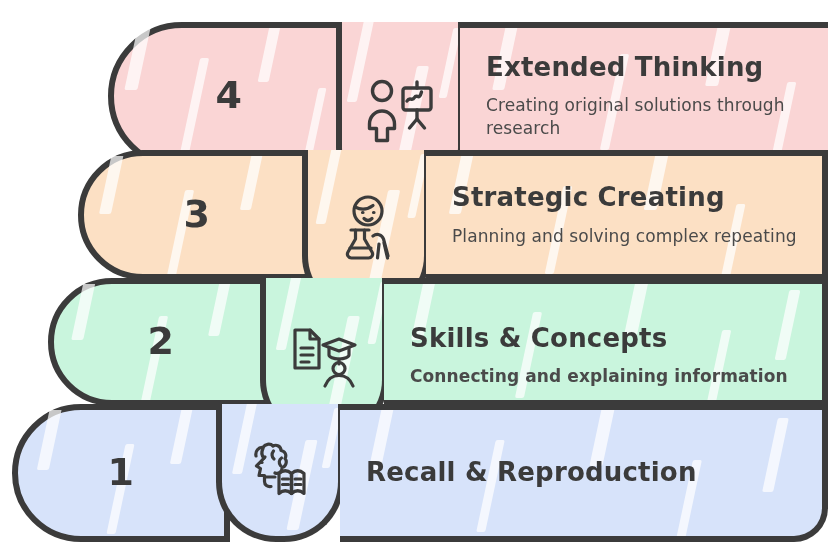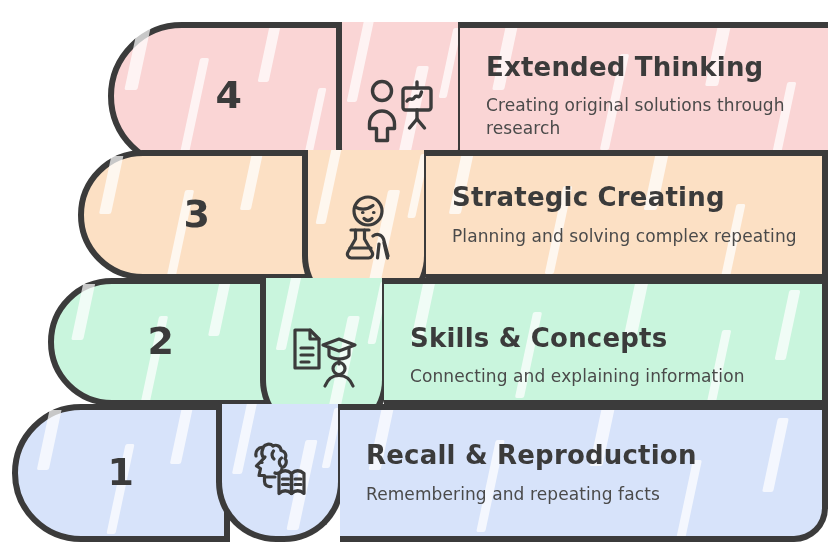--- a/index.html
+++ b/index.html
@@ -160,21 +160,21 @@
 
     <div class="textcell" style="left:336px;width:444px;height:128px;background:#c9f5dd;">
       <div class="streaks">
         <i style="left:34px;top:-10px;width:12px;height:66px;"></i>
         <i style="left:140px;top:28px;width:9px;height:86px;"></i>
         <i style="left:246px;top:-6px;width:13px;height:58px;"></i>
         <i style="left:330px;top:46px;width:9px;height:78px;"></i>
         <i style="left:398px;top:6px;width:11px;height:70px;"></i>
       </div>
       <div class="t-title" style="position:relative;margin-top:27px;">Skills &amp; Concepts</div>
-      <div class="t-sub" style="position:relative;">Connecting and explaining information</div>
+      <div class="t-sub" style="position:relative;font-weight:bold;">Connecting and explaining information</div>
     </div>
   </div>
 
   <div class="band" style="left:12px;top:404px;width:816px;height:138px;">
     <div class="numcell" style="width:218px;height:138px;background:#d7e3fa;">
       <div class="streaks">
         <i style="left:26px;top:-8px;width:12px;height:68px;"></i>
         <i style="left:98px;top:34px;width:9px;height:90px;"></i>
         <i style="left:158px;top:-4px;width:11px;height:58px;"></i>
       </div>
@@ -206,17 +206,16 @@
     <div class="textcell" style="left:328px;width:488px;height:138px;background:#d7e3fa;
                 border-radius:0 0 34px 0;">
       <div class="streaks">
         <i style="left:36px;top:-10px;width:12px;height:70px;"></i>
         <i style="left:146px;top:30px;width:9px;height:92px;"></i>
         <i style="left:256px;top:-6px;width:13px;height:62px;"></i>
         <i style="left:344px;top:50px;width:9px;height:84px;"></i>
         <i style="left:430px;top:8px;width:11px;height:74px;"></i>
       </div>
       <div class="t-title" style="position:relative;">Recall &amp; Reproduction</div>
-      <div class="t-sub" style="position:relative;">Remembering and repeating facts</div>
     </div>
   </div>
 
 </div>
 
 </body></html>

